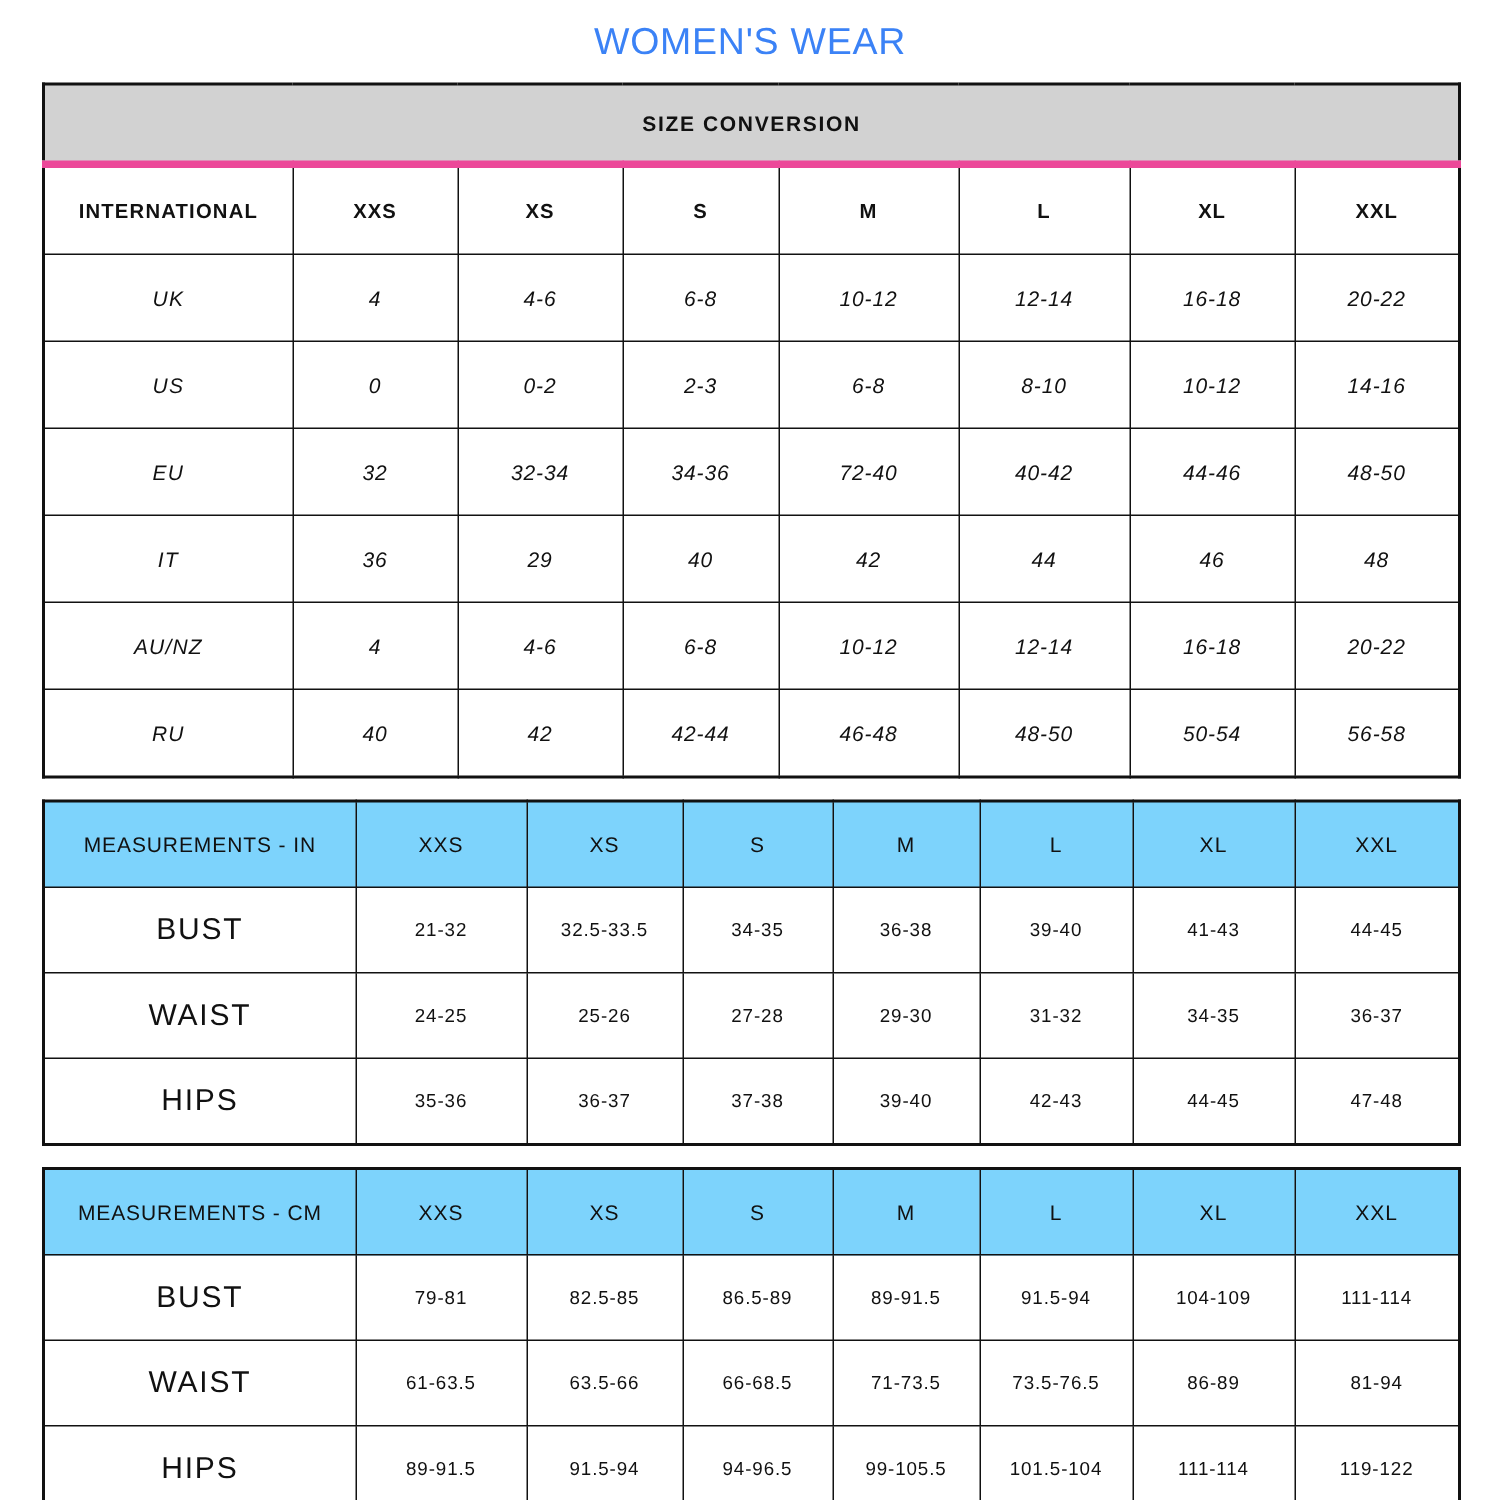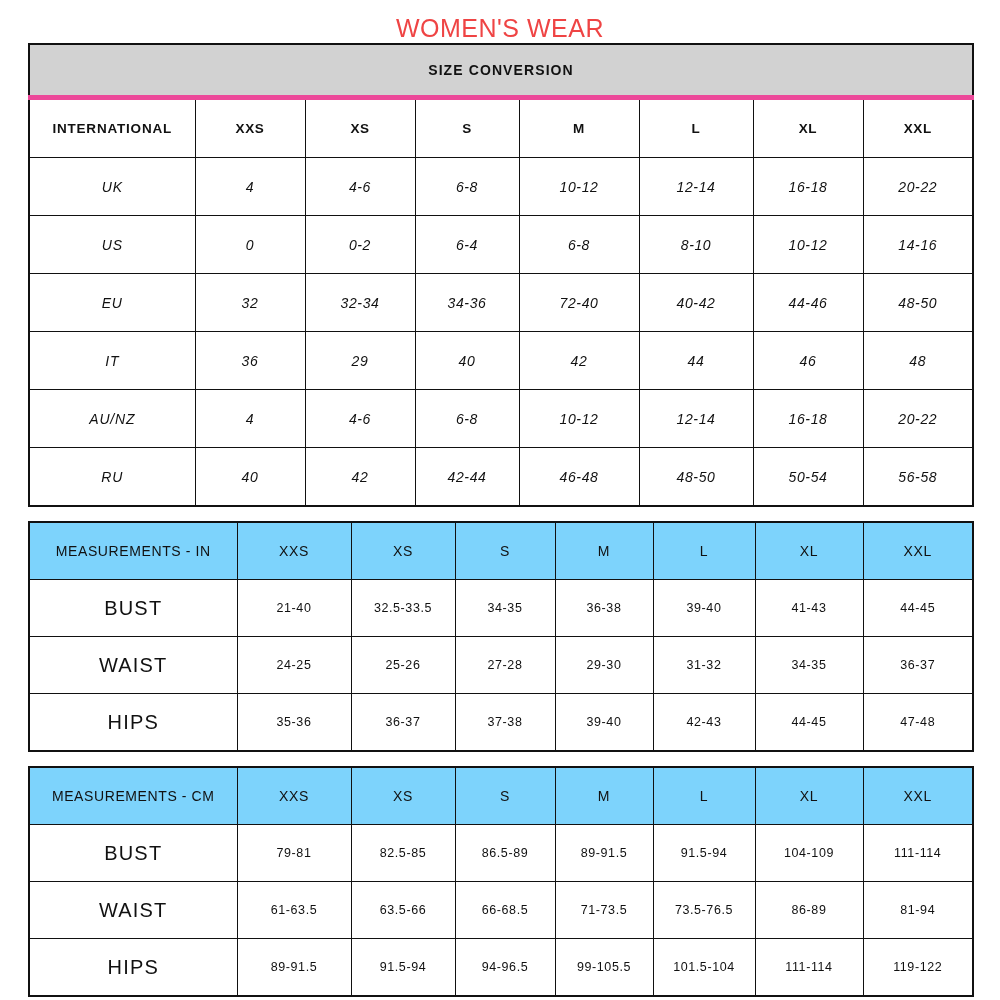--- a/index.html
+++ b/index.html
@@ -19,23 +19,23 @@
     height: 1000px;
     box-sizing: border-box;
     padding: 0 28px;
     position: relative;
   }
   .page-title {
     text-align: center;
     font-size: 25px;
     font-weight: 400;
     letter-spacing: 0.5px;
-    color: #ef4444;
+    color: #3b82f6;
     padding-top: 14px;
-    padding-bottom: 0;
+    padding-bottom: 12px;
   }
   table {
     border-collapse: collapse;
     table-layout: fixed;
     width: 944px;
     border: 2px solid #111111;
   }
   td, th {
     border: 1px solid #111111;
     text-align: center;
@@ -143,21 +143,21 @@
         <td>6-8</td>
         <td>10-12</td>
         <td>12-14</td>
         <td>16-18</td>
         <td>20-22</td>
       </tr>
       <tr class="body">
         <td class="rowlabel">US</td>
         <td>0</td>
         <td>0-2</td>
-        <td>6-4</td>
+        <td>2-3</td>
         <td>6-8</td>
         <td>8-10</td>
         <td>10-12</td>
         <td>14-16</td>
       </tr>
       <tr class="body">
         <td class="rowlabel">EU</td>
         <td>32</td>
         <td>32-34</td>
         <td>34-36</td>
@@ -216,21 +216,21 @@
         <td>XXS</td>
         <td>XS</td>
         <td>S</td>
         <td>M</td>
         <td>L</td>
         <td>XL</td>
         <td>XXL</td>
       </tr>
       <tr class="body">
         <td class="rowlabel">BUST</td>
-        <td class="val">21-40</td>
+        <td class="val">21-32</td>
         <td class="val">32.5-33.5</td>
         <td class="val">34-35</td>
         <td class="val">36-38</td>
         <td class="val">39-40</td>
         <td class="val">41-43</td>
         <td class="val">44-45</td>
       </tr>
       <tr class="body">
         <td class="rowlabel">WAIST</td>
         <td class="val">24-25</td>

